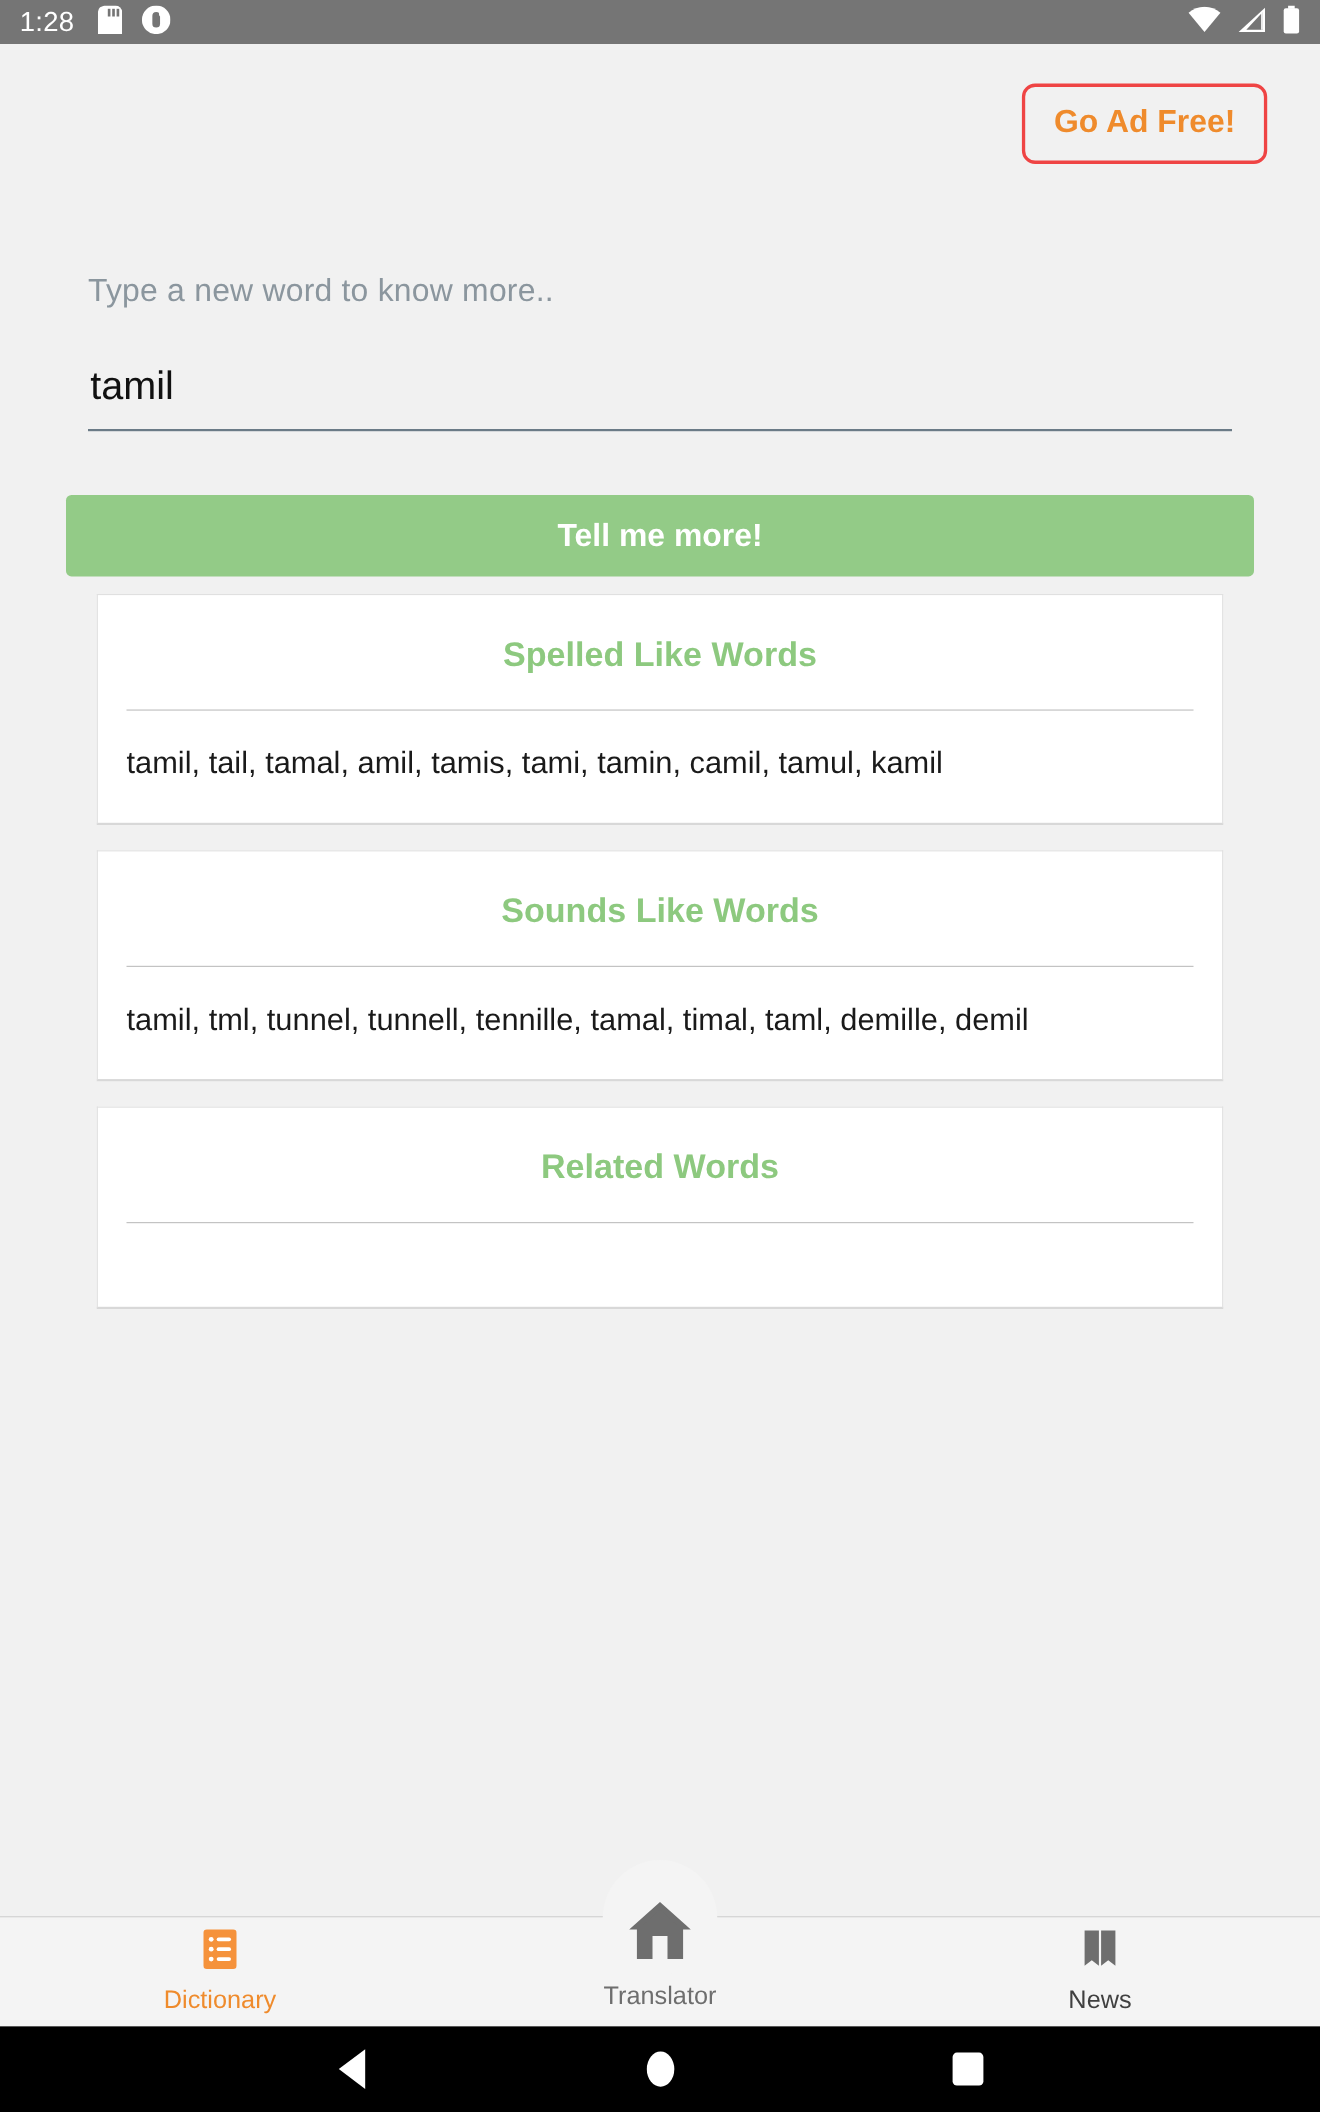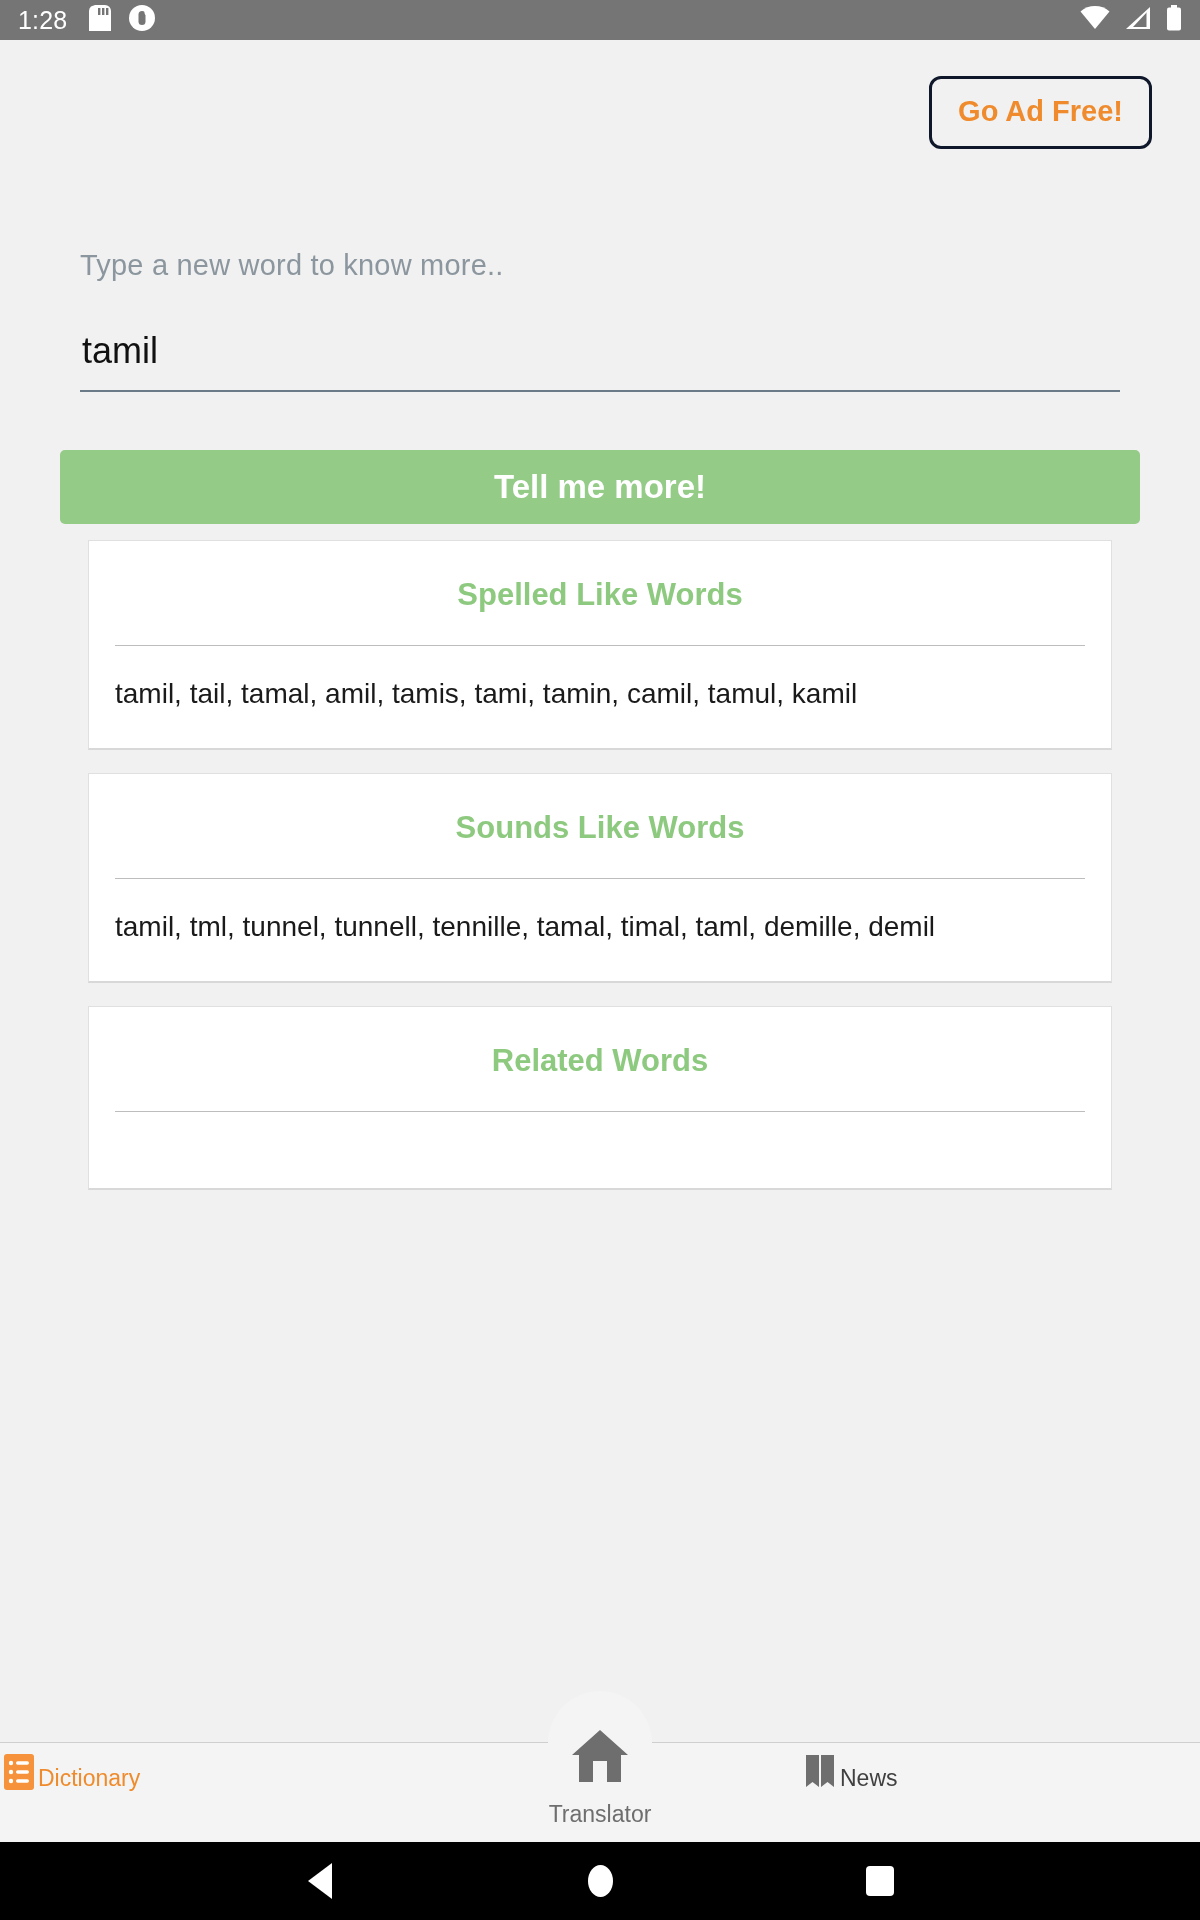--- a/index.html
+++ b/index.html
@@ -46,21 +46,21 @@
     padding: 0 0 0 0;
     overflow: hidden;
   }
 
   .adfree-row {
     display: flex;
     justify-content: flex-end;
     padding: 36px 48px 0 0;
   }
   .adfree-btn {
-    border: 3px solid #0f172a;
+    border: 3px solid #ef4444;
     color: #ef8b2c;
     background: transparent;
     border-radius: 12px;
     font-size: 29px;
     font-weight: bold;
     padding: 18px 26px 20px 26px;
     line-height: 1;
     cursor: pointer;
     font-family: "Liberation Sans", sans-serif;
   }
@@ -88,21 +88,21 @@
     font-family: "Liberation Sans", sans-serif;
   }
 
   .tellmore-wrap { padding: 58px 60px 0 60px; }
   .tellmore-btn {
     width: 100%;
     background: #93cb87;
     color: #ffffff;
     border: none;
     border-radius: 5px;
-    font-size: 33px;
+    font-size: 29px;
     font-weight: bold;
     height: 74px;
     cursor: pointer;
     font-family: "Liberation Sans", sans-serif;
   }
 
   .cards { padding: 16px 88px 0 88px; }
   .card {
     background: #ffffff;
     border: 1px solid #e0e0e0;
@@ -135,21 +135,21 @@
     position: relative;
     flex: 0 0 100px;
     background: #f4f4f4;
     border-top: 1px solid #cfcfcf;
     display: flex;
     align-items: flex-start;
   }
   .navitem {
     flex: 1 1 0;
     display: flex;
-    flex-direction: row;
+    flex-direction: column;
     align-items: center;
     justify-content: flex-start;
     padding-top: 10px;
     cursor: pointer;
   }
   .navitem .nav-label {
     font-size: 23px;
     color: #404040;
     margin-top: 8px;
   }

